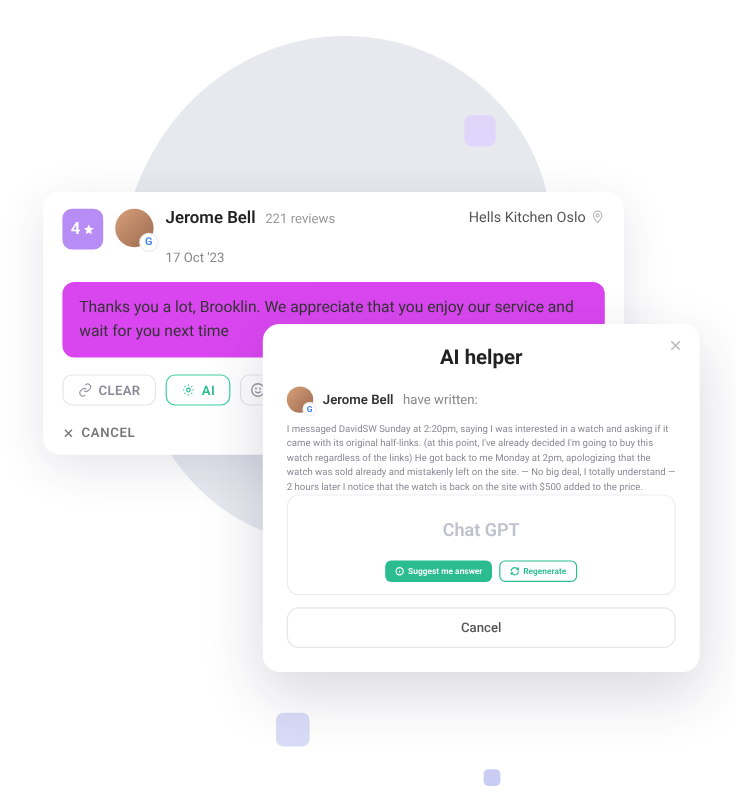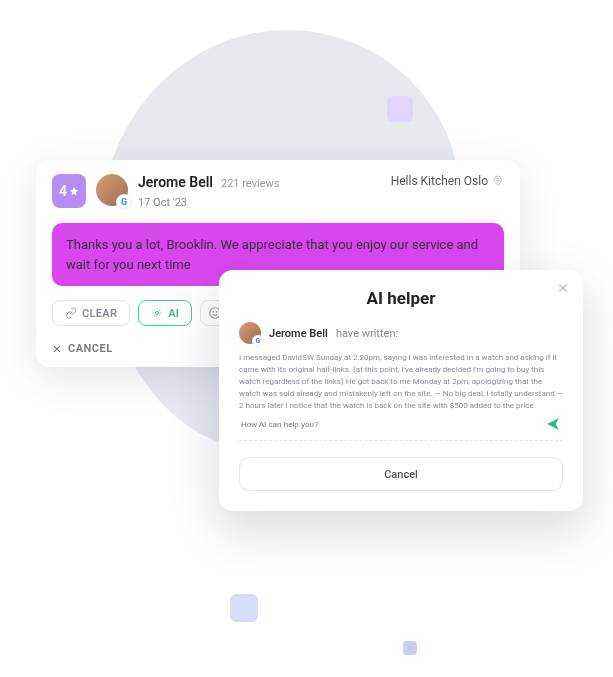--- a/index.html
+++ b/index.html
@@ -100,21 +100,21 @@
     color: #4285F4;
   }
   .author-block { flex: 1; }
   .author-line {
     display: flex;
     align-items: baseline;
     gap: 8px;
   }
   .author-name { font-weight: 600; font-size: 14px; color: #222; }
   .review-count { font-size: 11px; color: #999; }
-  .review-date { font-size: 11px; color: #888; margin-top: 6px; }
+  .review-date { font-size: 11px; color: #888; margin-top: 18px; }
   .location { font-size: 12px; color: #555; display: flex; align-items: center; gap: 4px; }
 
   .reply-box {
     background: #d946ef;
     border-radius: 10px;
     padding: 12px 14px;
     font-size: 13px;
     color: #333;
     margin-bottom: 14px;
     line-height: 1.5;
@@ -378,26 +378,40 @@
     <div class="avatar-wrap">
       <div class="avatar"></div>
       <div class="g-badge">G</div>
     </div>
     <span style="font-weight:600">Jerome Bell</span>
     <span class="ai-written">have written:</span>
   </div>
 
   <div class="ai-quote">I messaged DavidSW Sunday at 2:20pm, saying I was interested in a watch and asking if it came with its original half-links. (at this point, I've already decided I'm going to buy this watch regardless of the links) He got back to me Monday at 2pm, apologizing that the watch was sold already and mistakenly left on the site. — No big deal, I totally understand — 2 hours later I notice that the watch is back on the site with $500 added to the price.</div>
 
-
-  <div class="ai-input-row">
-    <input class="ai-input" placeholder="How AI can help you?" style="">
-    <span class="send-icon">
-      <svg width="16" height="16" viewBox="0 0 24 24" fill="#2bbd8f">
-          <path d="M3 12l18-9-5 9 5 9z"></path>
-        </svg>
-    </span>
-  </div>
+  <div class="ai-output">
+    <div class="ai-output-title">Chat GPT</div>
+    <div class="ai-output-actions">
+      <div class="mini-btn green">
+        <span>
+          <svg width="8" height="8" viewBox="0 0 24 24" fill="none" stroke="#fff" stroke-width="3">
+              <circle cx="12" cy="12" r="9"></circle>
+              <path d="M12 8v.01M12 11v5"></path>
+            </svg>
+        </span>
+        <span>Suggest me answer</span>
+      </div>
+      <div class="mini-btn outline">
+        <span>
+          <svg width="8" height="8" viewBox="0 0 24 24" fill="none" stroke="#2bbd8f" stroke-width="3">
+              <path d="M3 12a9 9 0 0 1 15-6.7L21 8M21 3v5h-5M21 12a9 9 0 0 1-15 6.7L3 16M3 21v-5h5"></path>
+            </svg>
+        </span>
+        <span>Regenerate</span>
+      </div>
+    </div>
+  </div>
+
 
   <div class="ai-footer">
     <div class="big-btn cancel">Cancel</div>
   </div>
 </div>
 
 </body></html>

